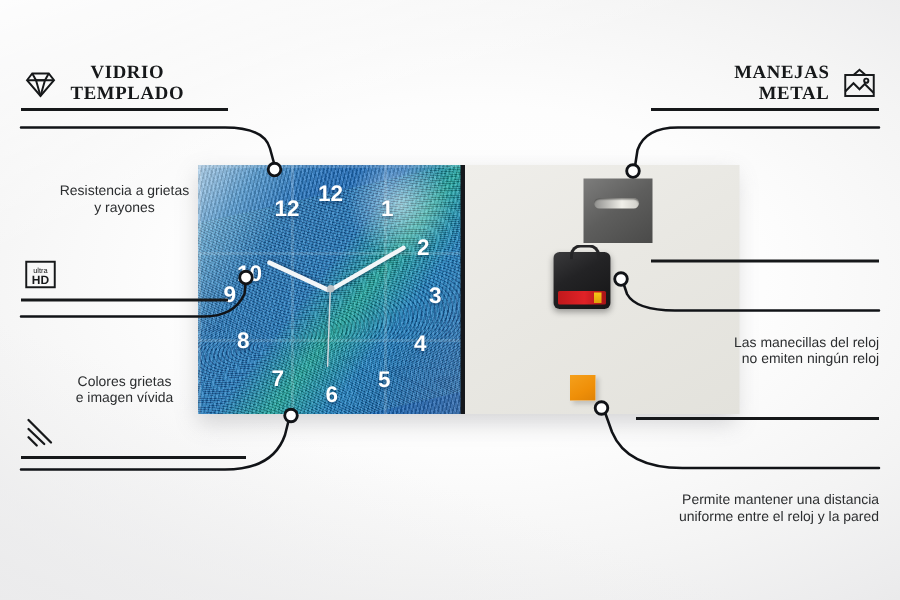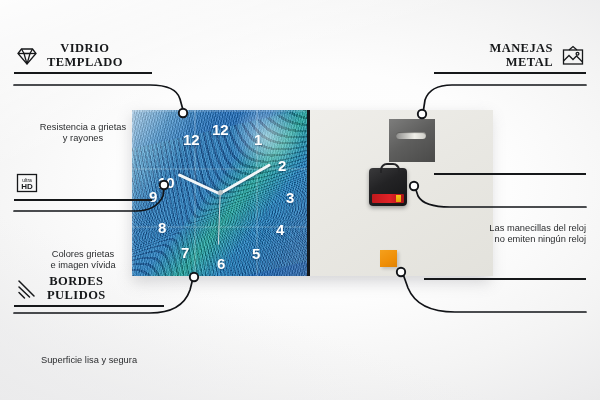--- a/index.html
+++ b/index.html
@@ -232,25 +232,22 @@
         <svg viewBox="0 0 26 26">
             <g stroke="#16181a" stroke-width="1.5" stroke-linecap="round">
           <path d="M5 5 L20 20"></path>
               <path d="M5 11 L15.5 21"></path>
               <path d="M5 16.5 L10.5 22"></path>
           <path d="M5 5 V22 H22" fill="none" stroke-width="0"></path>
         </g>
         <path d="M5 5 L5 22 L22 22 Z" fill="none" stroke="#16181a" stroke-width="0"></path>
         </svg>
       </span>
-      <span class="title">BORDES
-PULIDOS</span>
-    </div>
-    <div class="rule"></div>
-    <div class="desc">Superficie lisa y segura</div>
+    </div>
+    <div class="rule"></div>
   </div>
 
   <div class="callout right" style="left:434px;top:42px;width:152px;">
     <div class="head">
       <span class="title">MANEJAS
 METAL</span>
       <span class="ico">
         <svg viewBox="0 0 26 26">
             <g fill="none" stroke="#16181a" stroke-width="1.3">
           <rect x="3.5" y="7" width="19" height="14"></rect>
@@ -265,15 +262,17 @@
   </div>
 
   <div class="callout right" style="left:434px;top:170px;width:152px;">
     <div class="rule"></div>
     <div class="desc">Las manecillas del reloj
 no emiten ningún reloj</div>
   </div>
 
   <div class="callout right" style="left:424px;top:275px;width:162px;">
     <div class="rule"></div>
+    <div class="desc">Permite mantener una distancia
+uniforme entre el reloj y la pared</div>
   </div>
 
 </div>
 
 </body></html>

